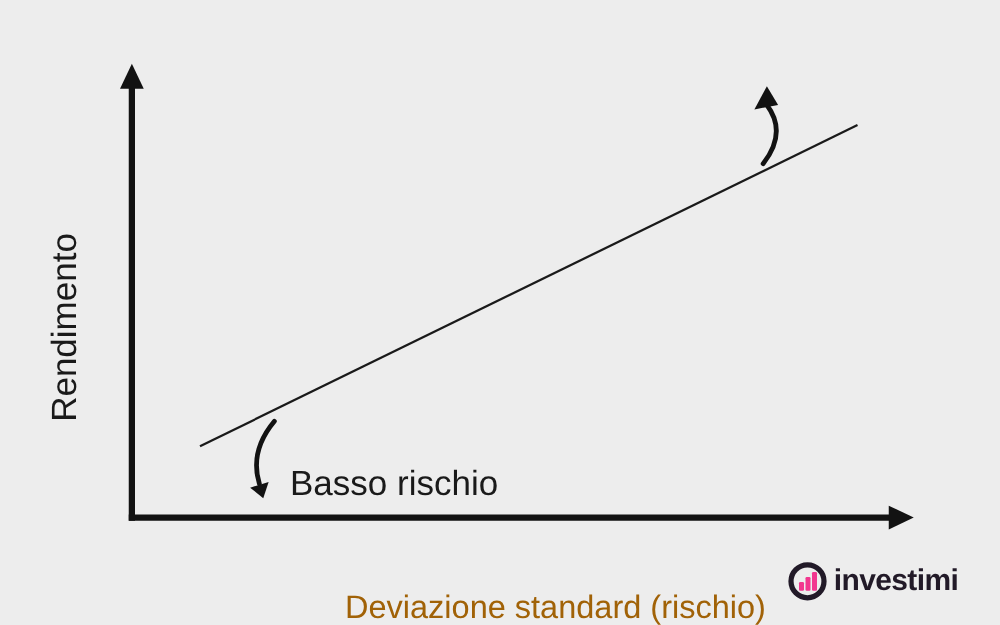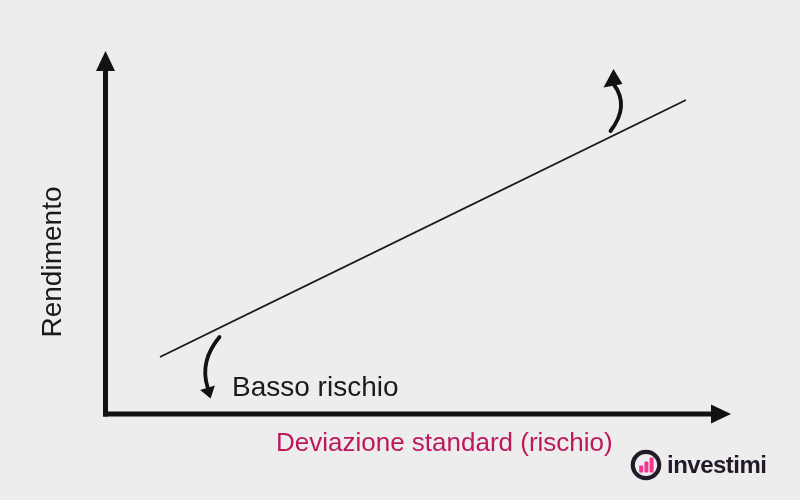--- a/index.html
+++ b/index.html
@@ -16,22 +16,22 @@
   .anno { position: absolute; font-size: 28px; line-height: 36px; color: #1A1A1A; white-space: nowrap; }
   .anno-high { top: 67px; right: 204px; text-align: right; }
   .anno-low  { top: 329px; left: 232px; text-align: left; margin-top: 40px; }
 
   .ylabel {
     position: absolute; left: 52px; top: 262px;
     transform: translate(-50%, -50%) rotate(-90deg);
     font-size: 28px; white-space: nowrap; color: #1A1A1A;
   }
   .xlabel {
-    position: absolute; left: 276px; top: 427px;
-    font-size: 26px; white-space: nowrap; color: #be185d;
+    position: absolute; left: 276px; top: 470px;
+    font-size: 26px; white-space: nowrap; color: #a16207;
   }
 
   .logo {
     position: absolute; left: 630px; top: 449px;
     display: flex; align-items: center; gap: 5px;
   }
   .logo .name {
     font-size: 24px; font-weight: 700; color: #221A28;
     letter-spacing: -0.5px;
   }

